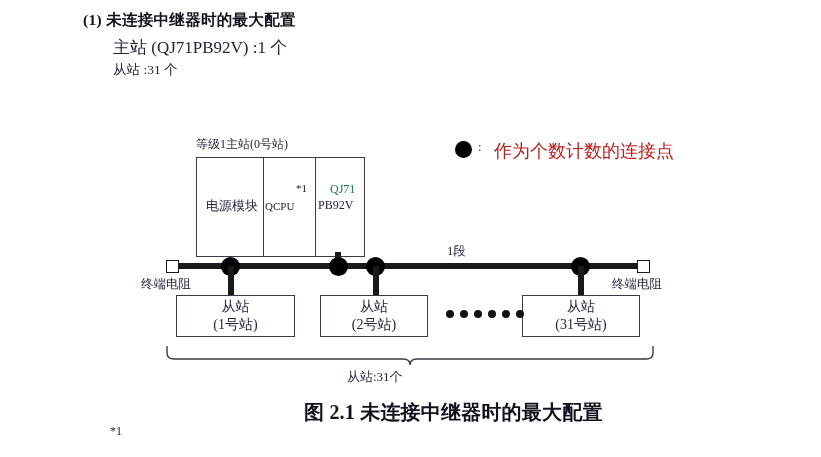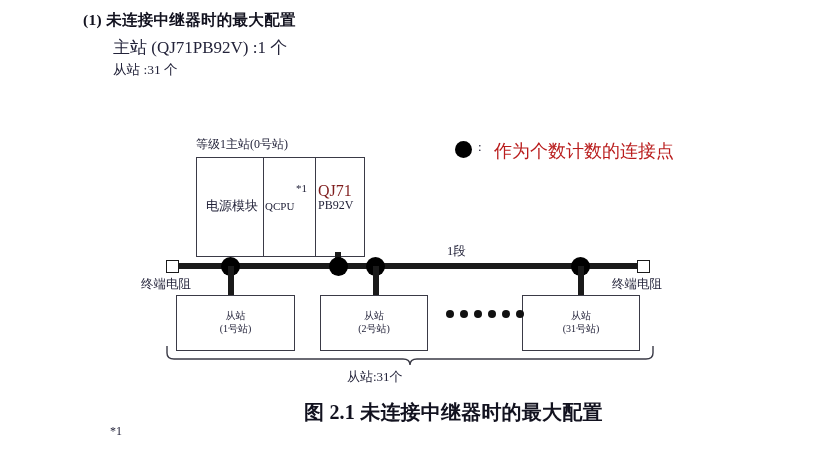--- a/index.html
+++ b/index.html
@@ -45,21 +45,21 @@
   .rack-div{
     position:absolute;top:157px;width:0;height:100px;
     border-left:1.4px solid #3a3a46;
   }
   #rack-div1{left:263px;}
   #rack-div2{left:315px;}
 
   #psu-label{left:203px;top:197px;width:58px;text-align:center;font-size:13px;color:#23233a;}
   #qcpu-label{left:265px;top:200px;font-size:11px;color:#23233a;}
   #qcpu-note{left:296px;top:182px;font-size:11px;color:#23233a;}
-  #qj71-l1{left:318px;top:182px;font-size:16px;color:#7f1d1d;}
+  #qj71-l1{left:330px;top:182px;font-size:12px;color:#15803d;}
   #qj71-l2{left:318px;top:198px;font-size:12px;color:#23233a;text-align:right;}
 
   
   #bus{
     left:176px;top:263px;width:465px;height:6px;
     background:#1a1a1a;
   }
   #bus-drop-master{
     left:335px;top:252px;width:6px;height:14px;background:#1a1a1a;
   }
@@ -82,22 +82,22 @@
   #node-31{left:571px;}
 
   .drop{width:6px;height:30px;background:#1a1a1a;top:266px;}
   #drop-1{left:228px;}
   #drop-2{left:373px;}
   #drop-31{left:578px;}
 
   
   .slave{
     border:1.4px solid #3a3a46;box-sizing:border-box;
-    background:#ffffff;top:295px;height:56px;
-    text-align:center;font-size:10px;color:#23233a;
+    background:#ffffff;top:295px;height:42px;
+    text-align:center;font-size:14px;color:#23233a;
     display:flex;flex-direction:column;justify-content:center;
     line-height:1.28;
   }
   #slave-1{left:176px;width:119px;}
   #slave-2{left:320px;width:108px;}
   #slave-31{left:522px;width:118px;}
 
   #ellipsis{left:446px;top:310px;display:flex;gap:6px;}
   #ellipsis i{display:block;width:8px;height:8px;border-radius:50%;background:#111;}
 

